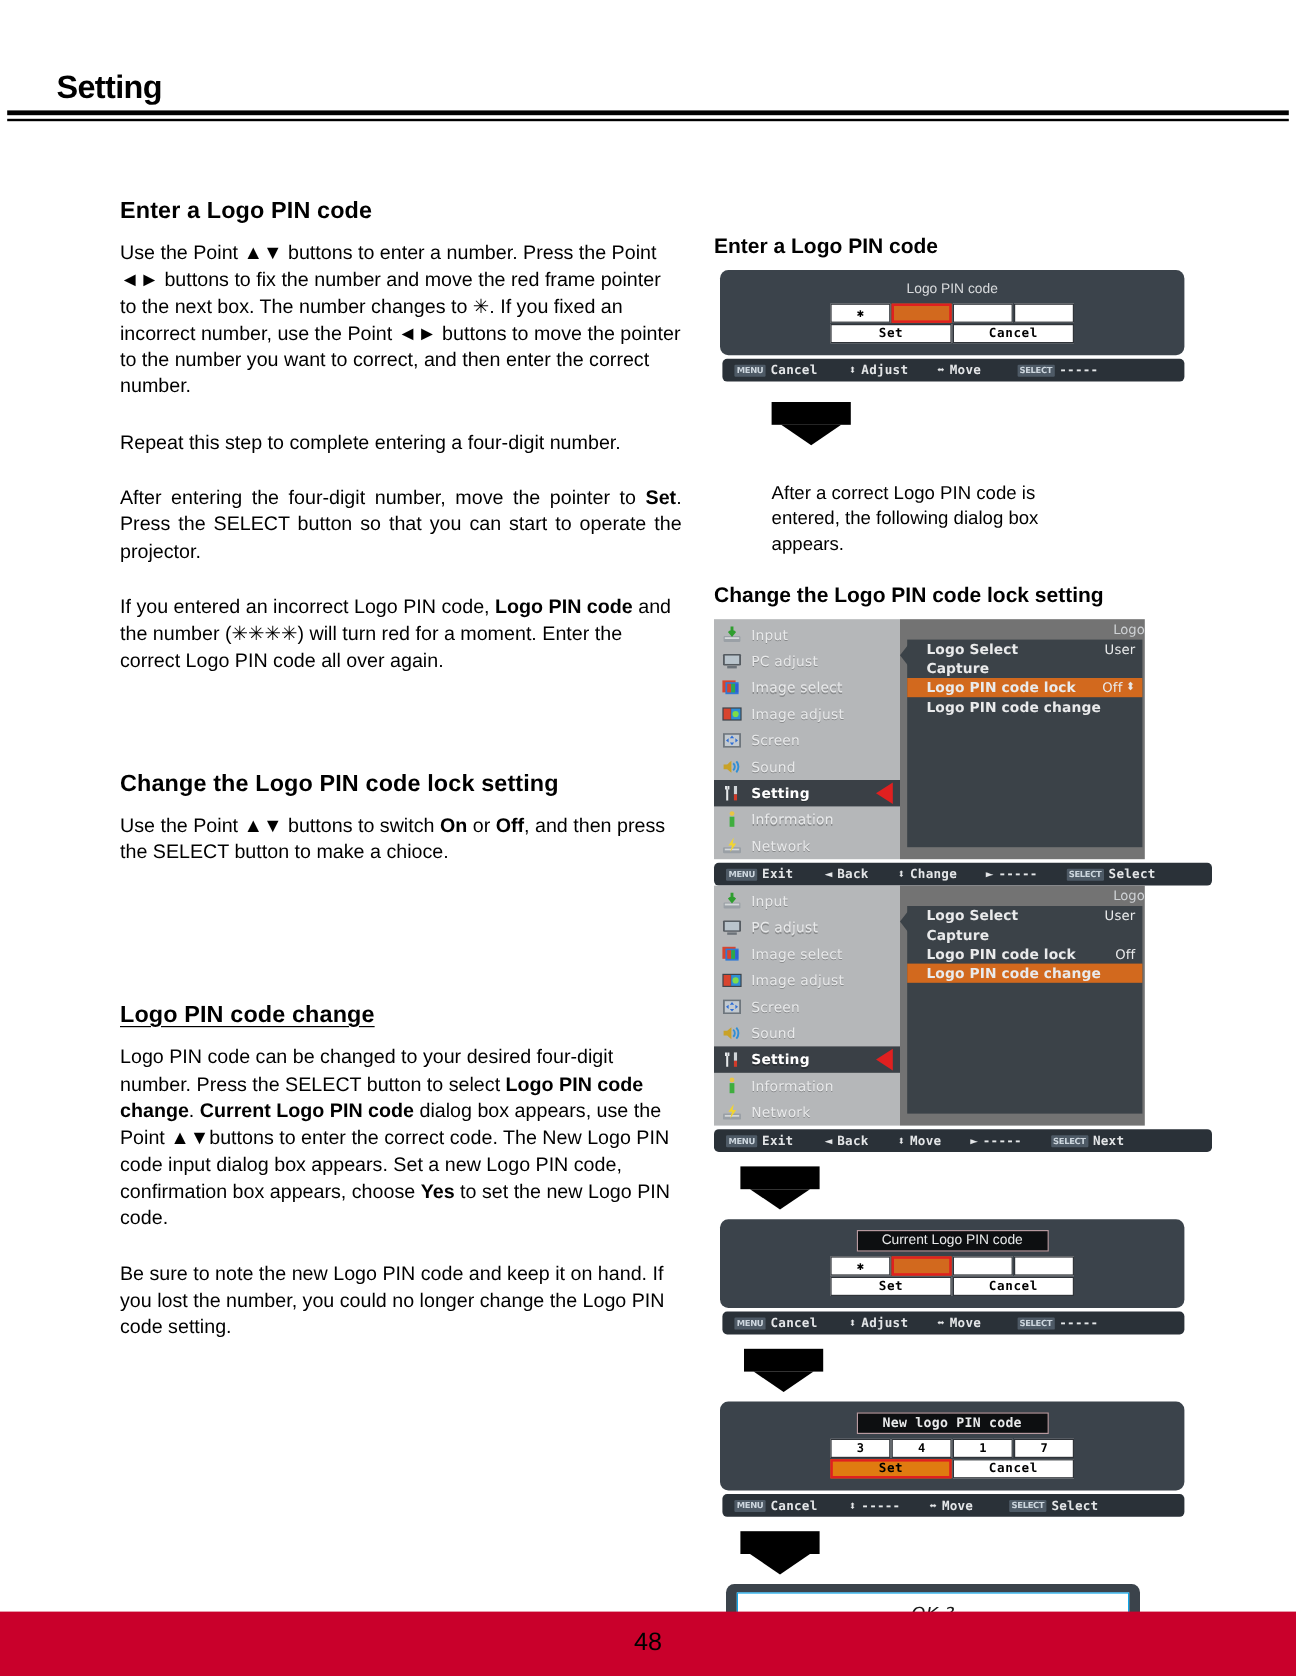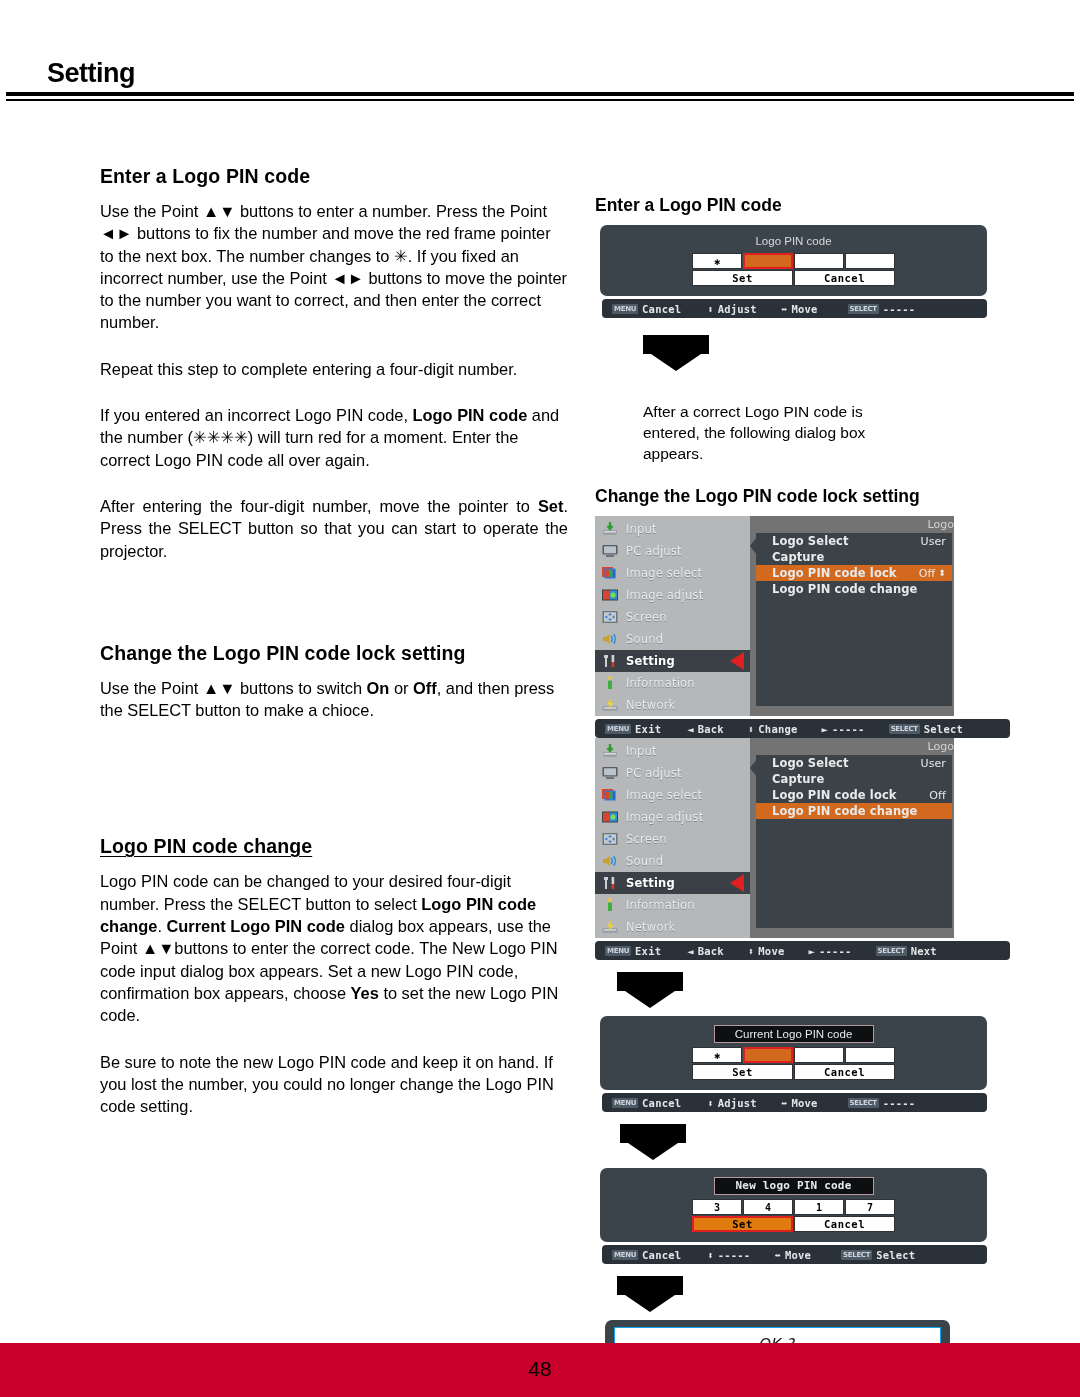--- a/index.html
+++ b/index.html
@@ -190,22 +190,22 @@
   <div class="title">Setting</div>
   <div class="rule-thick"></div>
   <div class="rule-thin"></div>
 </div>
 
 <div class="col-left">
 
   <h2 class="sec">Enter a Logo PIN code</h2>
   <p class="body">Use the Point <span class="pt">▲▼</span> buttons to enter a number. Press the Point ◄► buttons to fix the number and move the red frame pointer to the next box. The number changes to ✳. If you fixed an incorrect number, use the Point ◄► buttons to move the pointer to the number you want to correct, and then enter the correct number.</p>
   <p class="body">Repeat this step to complete entering a four-digit number.</p>
+  <p class="body justify">After entering the four-digit number, move the pointer to <span class="b">Set</span>. Press the SELECT button so that you can start to operate the projector.</p>
   <p class="body">If you entered an incorrect Logo PIN code, <span class="b">Logo PIN code</span> and the number (✳✳✳✳) will turn red for a moment. Enter the correct Logo PIN code all over again.</p>
-  <p class="body justify">After entering the four-digit number, move the pointer to <span class="b">Set</span>. Press the SELECT button so that you can start to operate the projector.</p>
 
   <div style="height:56px"></div>
 
   <h2 class="sec">Change the Logo PIN code lock setting</h2>
   <p class="body">Use the Point ▲▼ buttons to switch <span class="b">On</span> or <span class="b">Off</span>, and then press the SELECT button to make a chioce.</p>
 
   <div style="height:90px"></div>
 
   <h2 class="sec underline">Logo PIN code change</h2>
   <p class="body">Logo PIN code can be changed to your desired four-digit number. Press the SELECT button to select <span class="b">Logo PIN code change</span>. <span class="b">Current Logo PIN code</span> dialog box appears, use the Point ▲▼buttons to enter the correct code. The New Logo PIN code input dialog box appears. Set a new Logo PIN code, confirmation box appears, choose <span class="b">Yes</span> to set the new Logo PIN code.</p>

